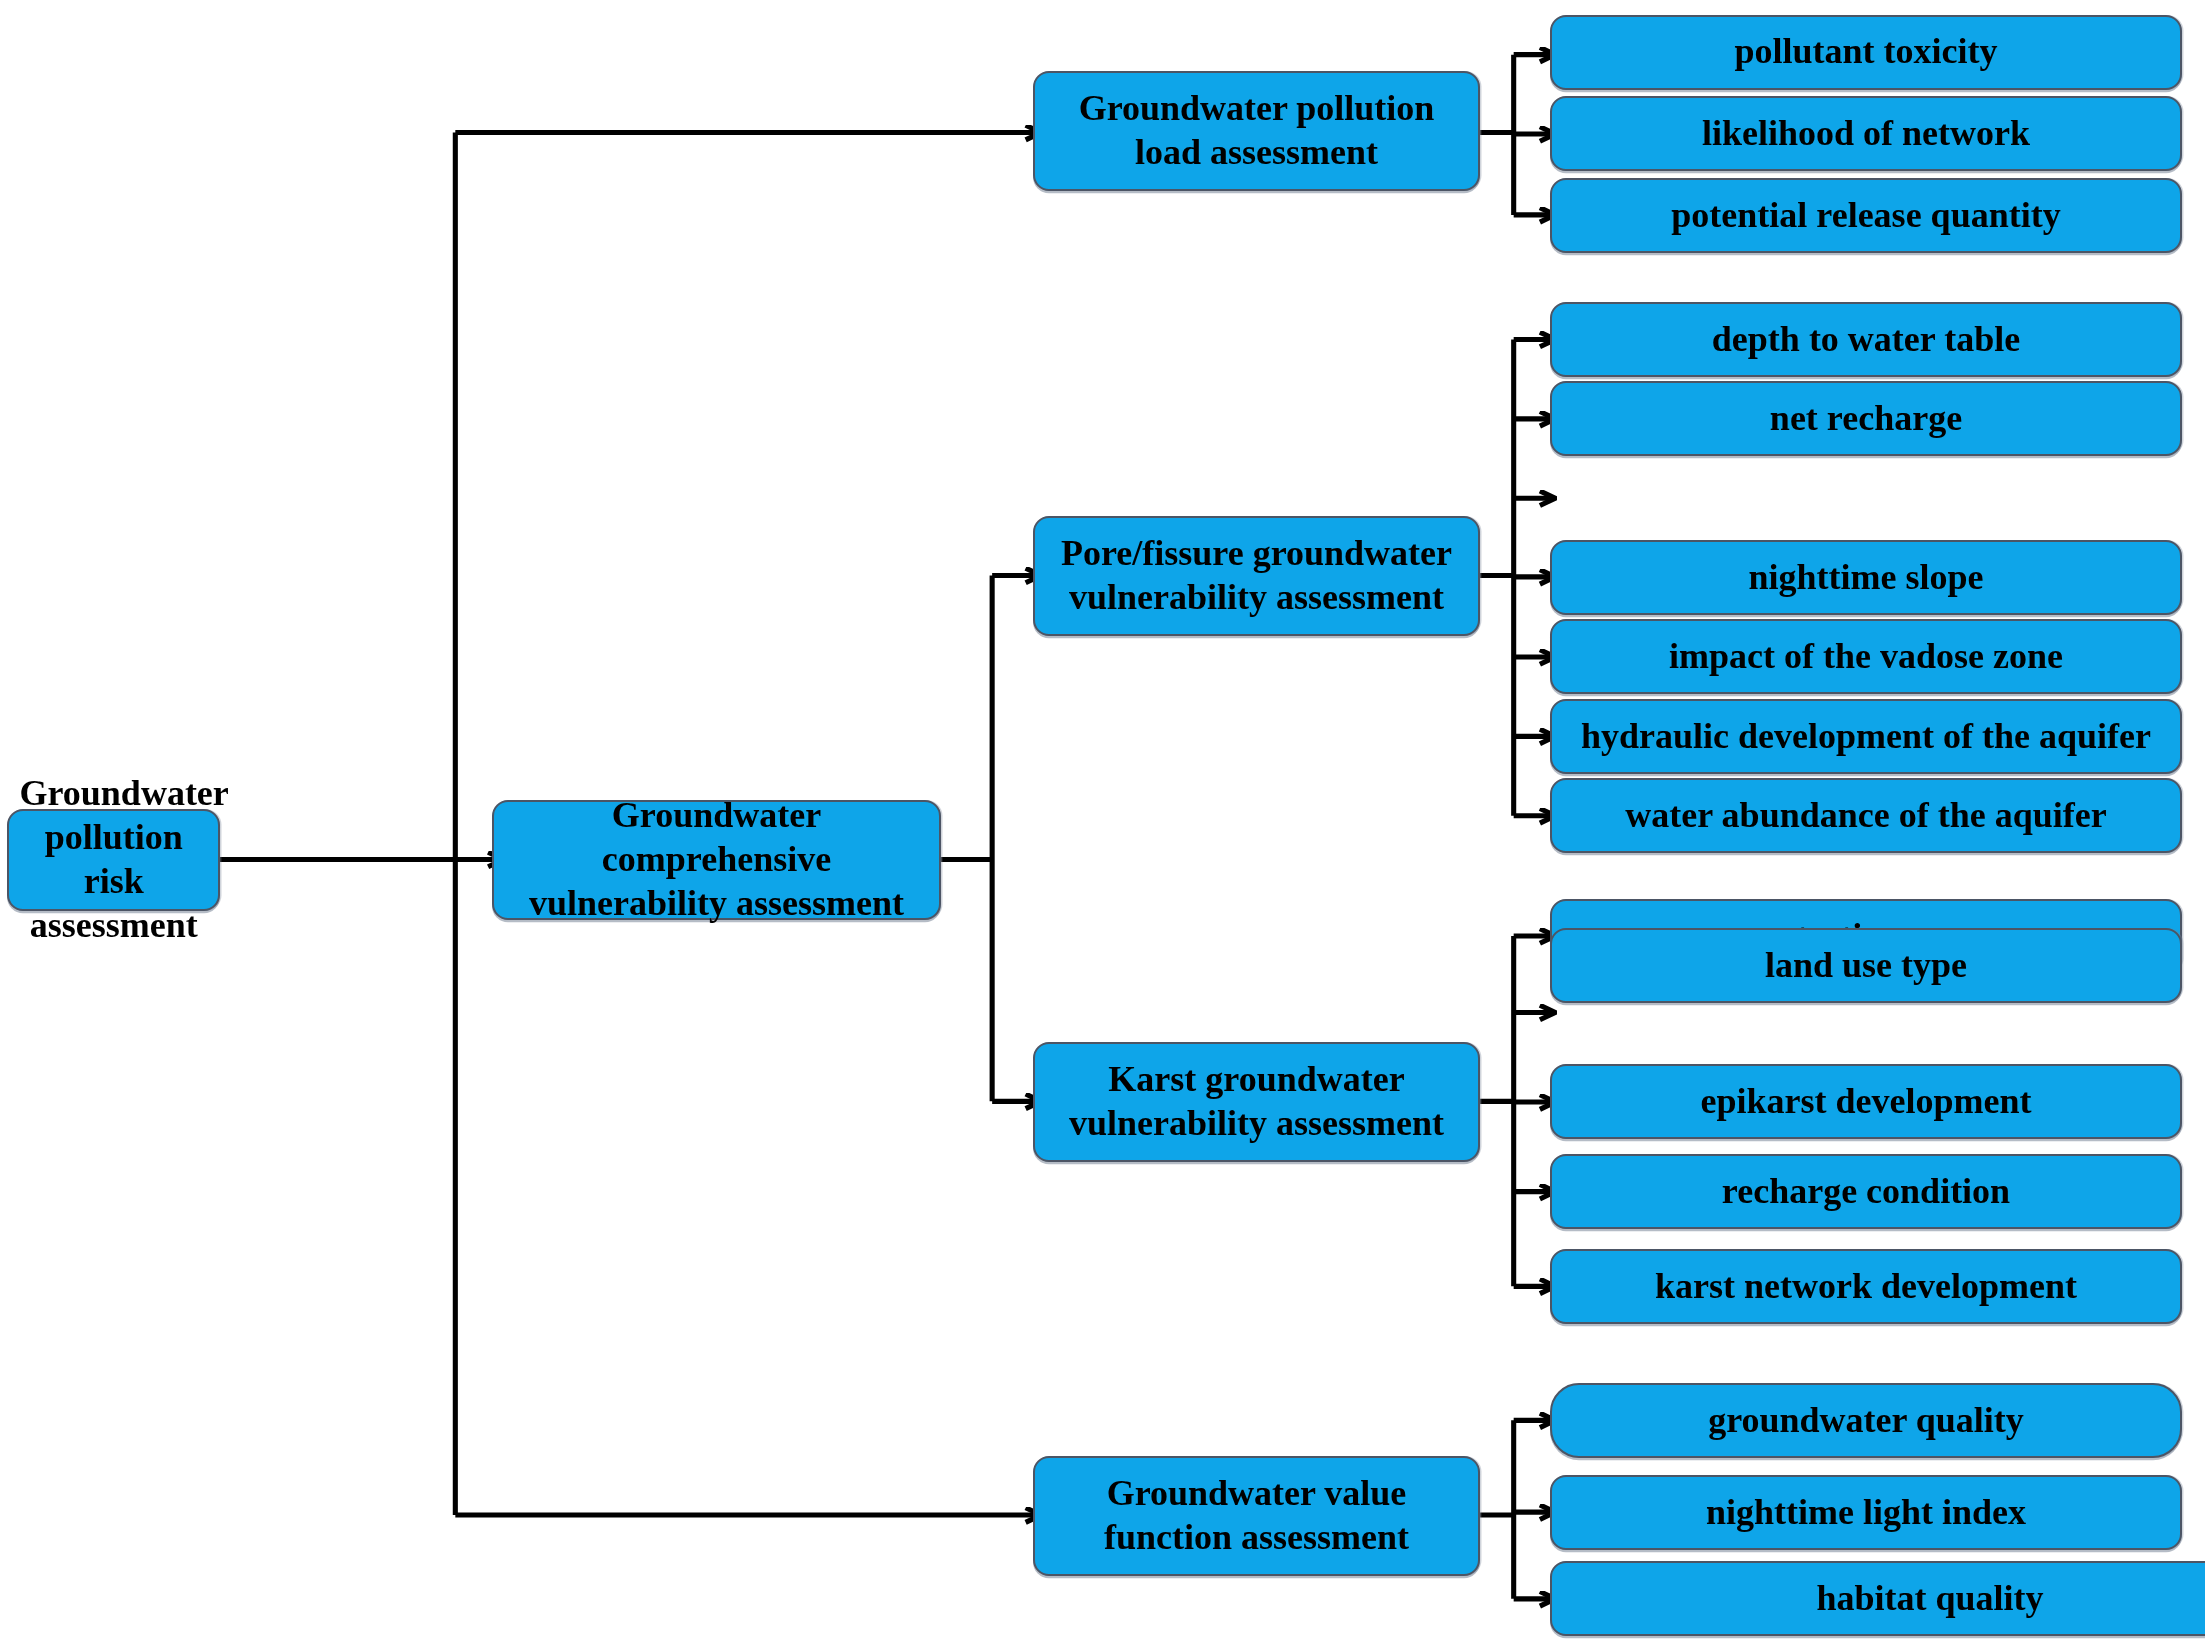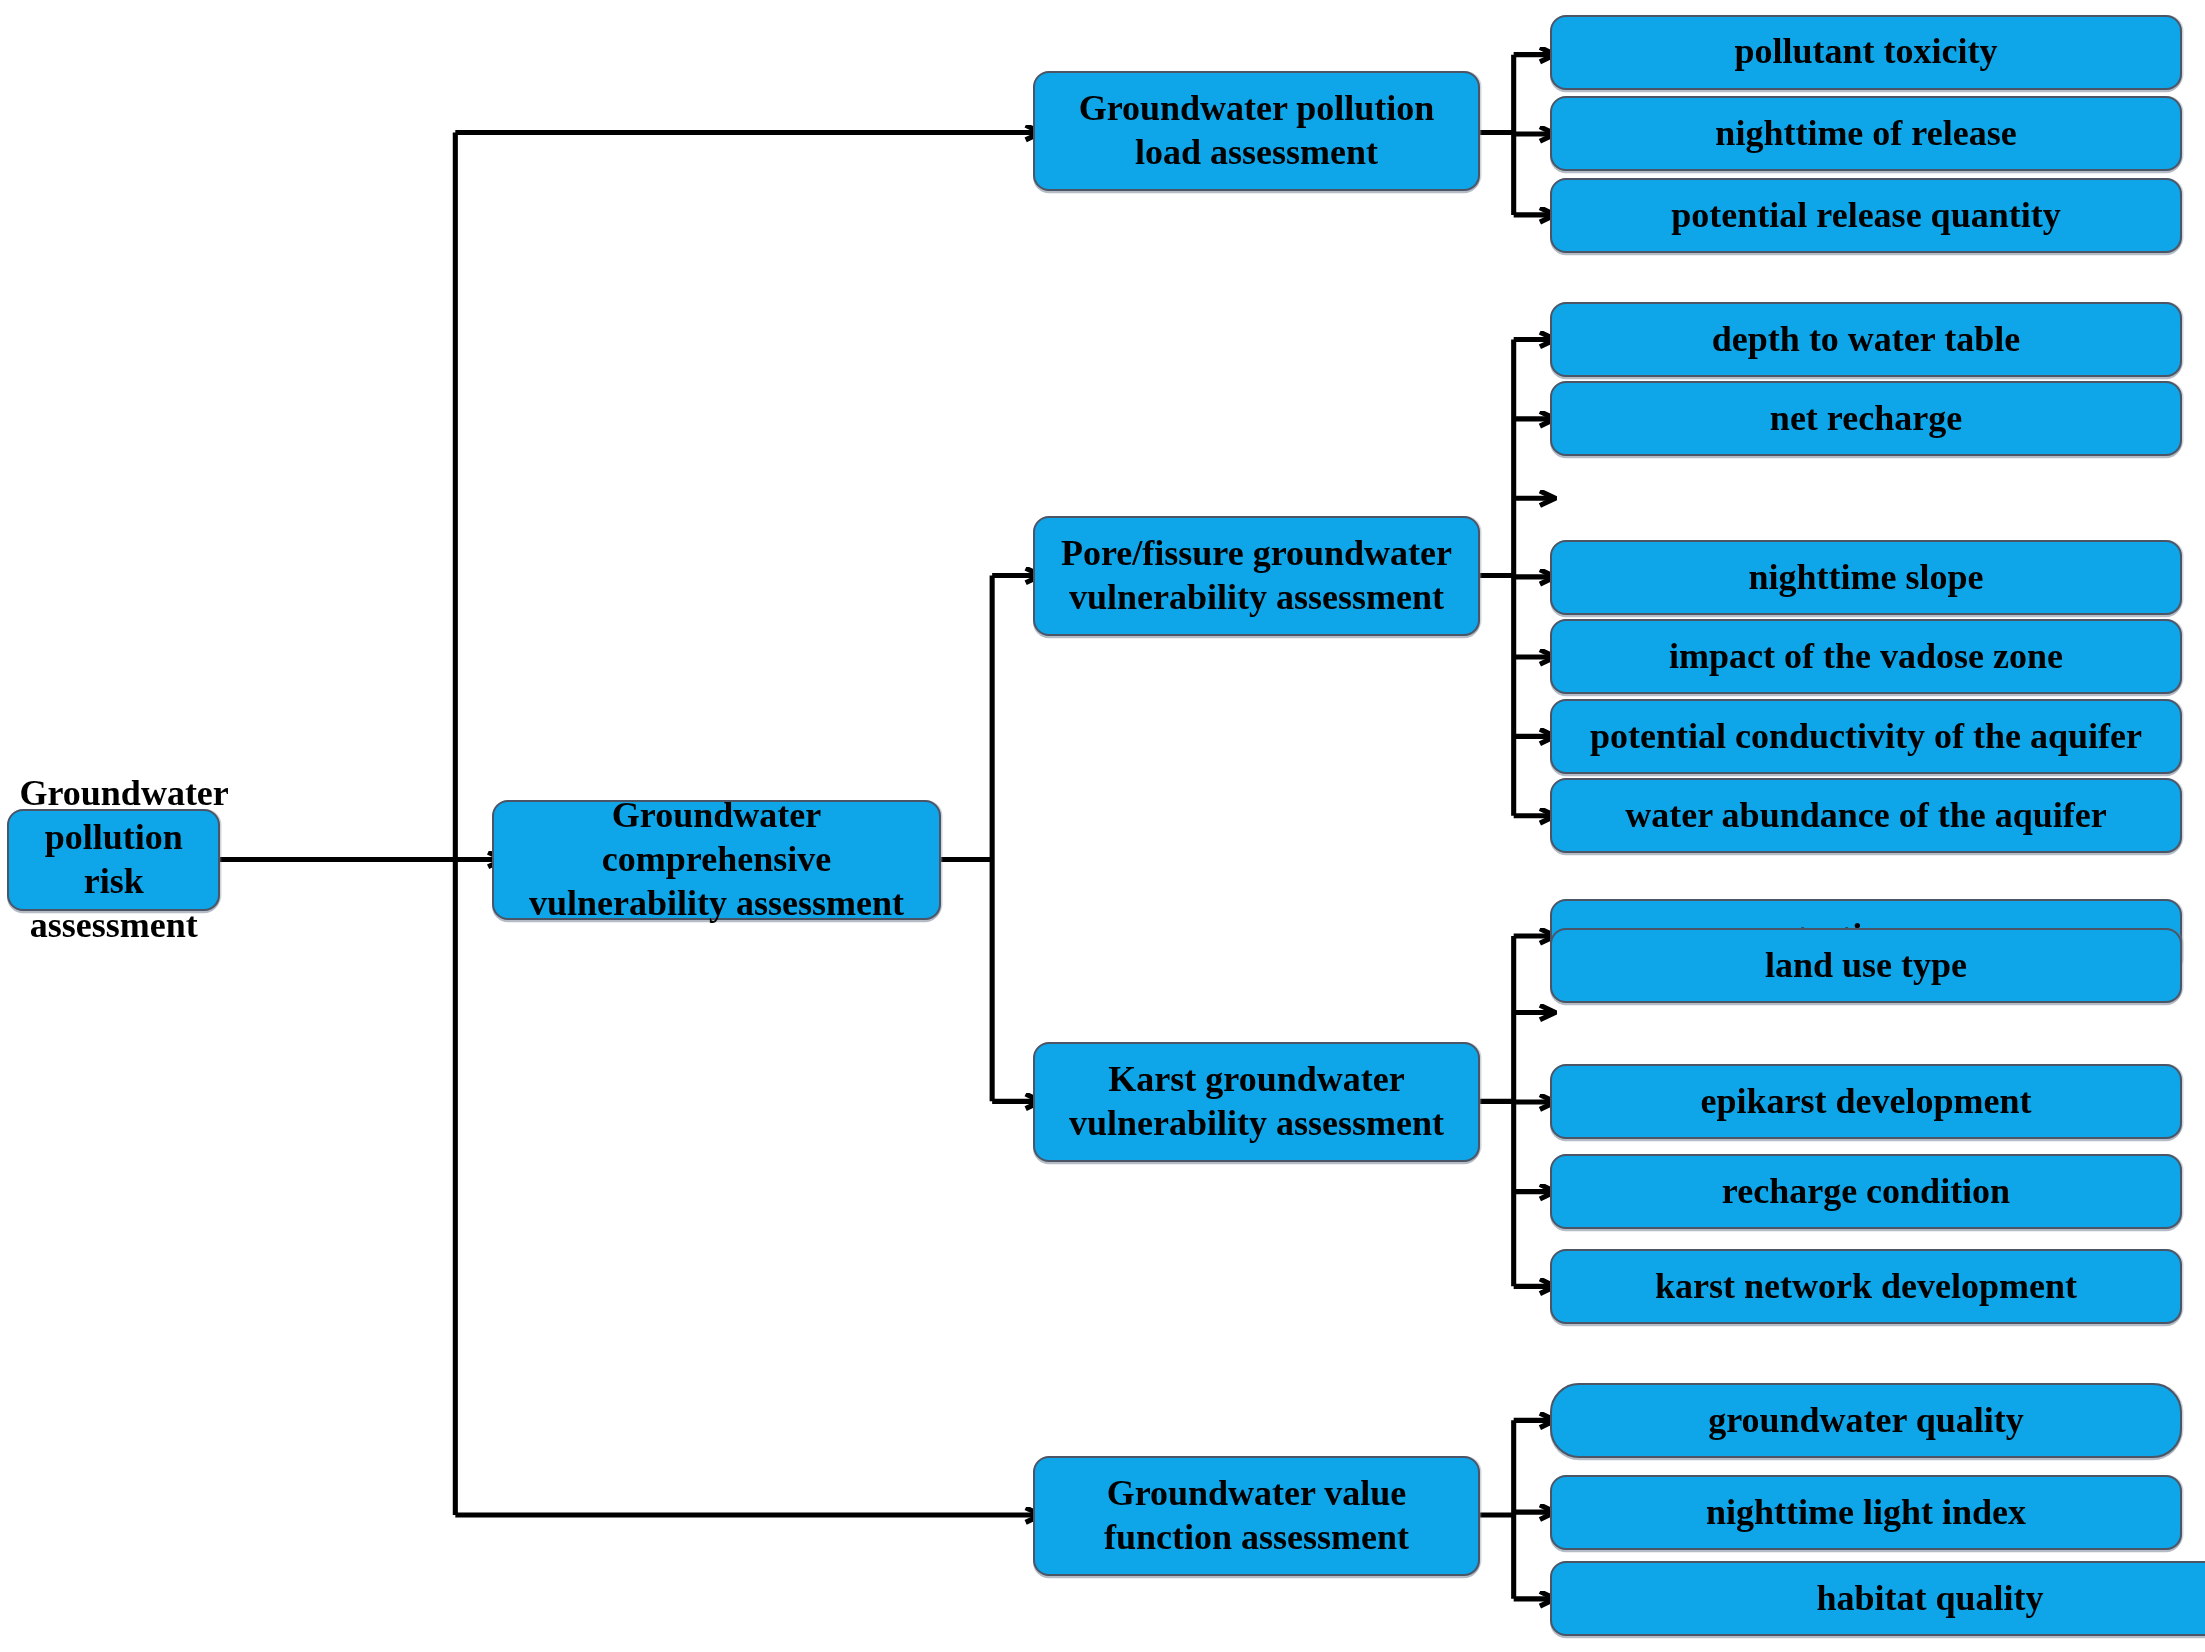--- a/index.html
+++ b/index.html
@@ -110,40 +110,40 @@
   </div>
 
   <div class="node lvl2" style="left:1033px;top:1456px;width:447px;height:120px;">
     <span class="txt">Groundwater value<br>function assessment</span>
   </div>
 
   <div class="node leaf" style="left:1550px;top:14.6px;width:632px;height:75px;">
     <span class="txt">pollutant toxicity</span>
   </div>
   <div class="node leaf" style="left:1550px;top:96px;width:632px;height:75px;">
-    <span class="txt">nighttime of release</span>
+    <span class="txt">likelihood of network</span>
   </div>
   <div class="node leaf" style="left:1550px;top:178px;width:632px;height:75px;">
     <span class="txt">potential release quantity</span>
   </div>
 
   <div class="node leaf" style="left:1550px;top:302px;width:632px;height:75px;">
     <span class="txt">depth to water table</span>
   </div>
   <div class="node leaf" style="left:1550px;top:381px;width:632px;height:75px;">
     <span class="txt">net recharge</span>
   </div>
   <div class="node leaf" style="left:1550px;top:540px;width:632px;height:75px;">
     <span class="txt">nighttime slope</span>
   </div>
   <div class="node leaf" style="left:1550px;top:619px;width:632px;height:75px;">
     <span class="txt">impact of the vadose zone</span>
   </div>
   <div class="node leaf" style="left:1550px;top:699px;width:632px;height:75px;">
-    <span class="txt">potential conductivity of the aquifer</span>
+    <span class="txt">hydraulic development of the aquifer</span>
   </div>
   <div class="node leaf" style="left:1550px;top:778px;width:632px;height:75px;">
     <span class="txt">water abundance of the aquifer</span>
   </div>
 
   <div class="node leaf" style="left:1550px;top:899px;width:632px;height:75px;">
     <span class="txt">protective cover</span>
   </div>
   <div class="node leaf" style="left:1550px;top:928px;width:632px;height:75px;">
     <span class="txt">land use type</span>

